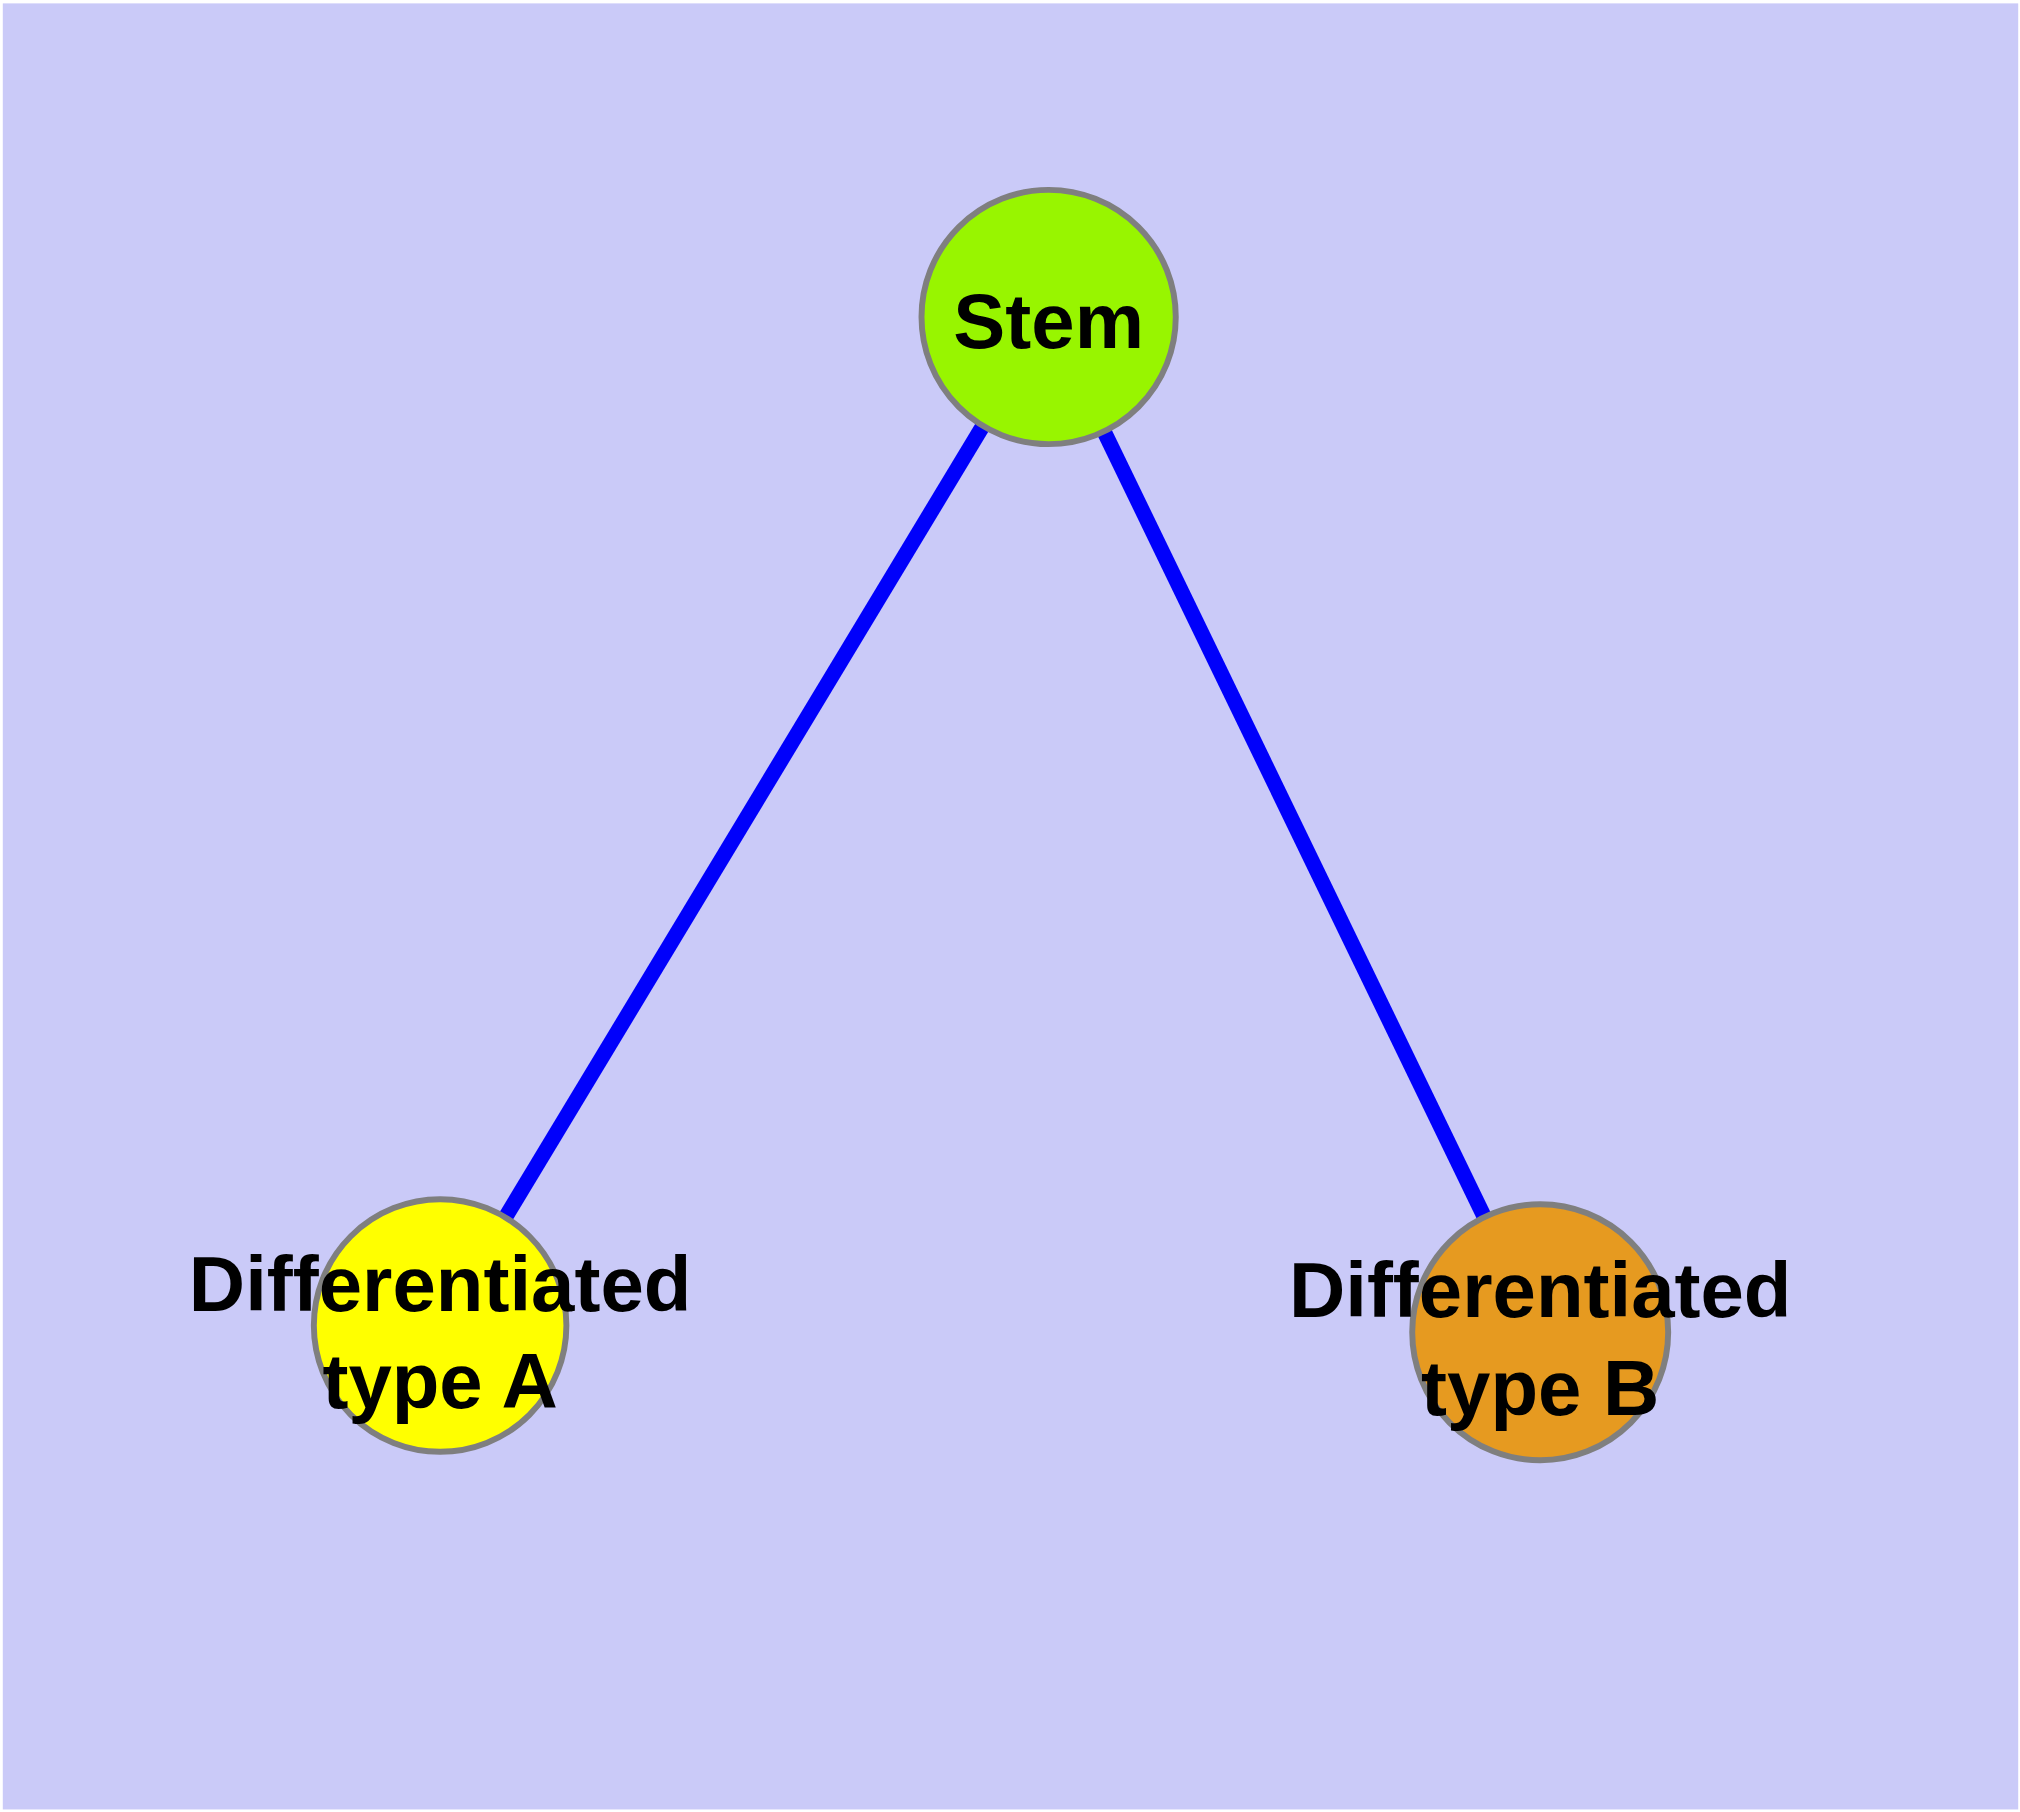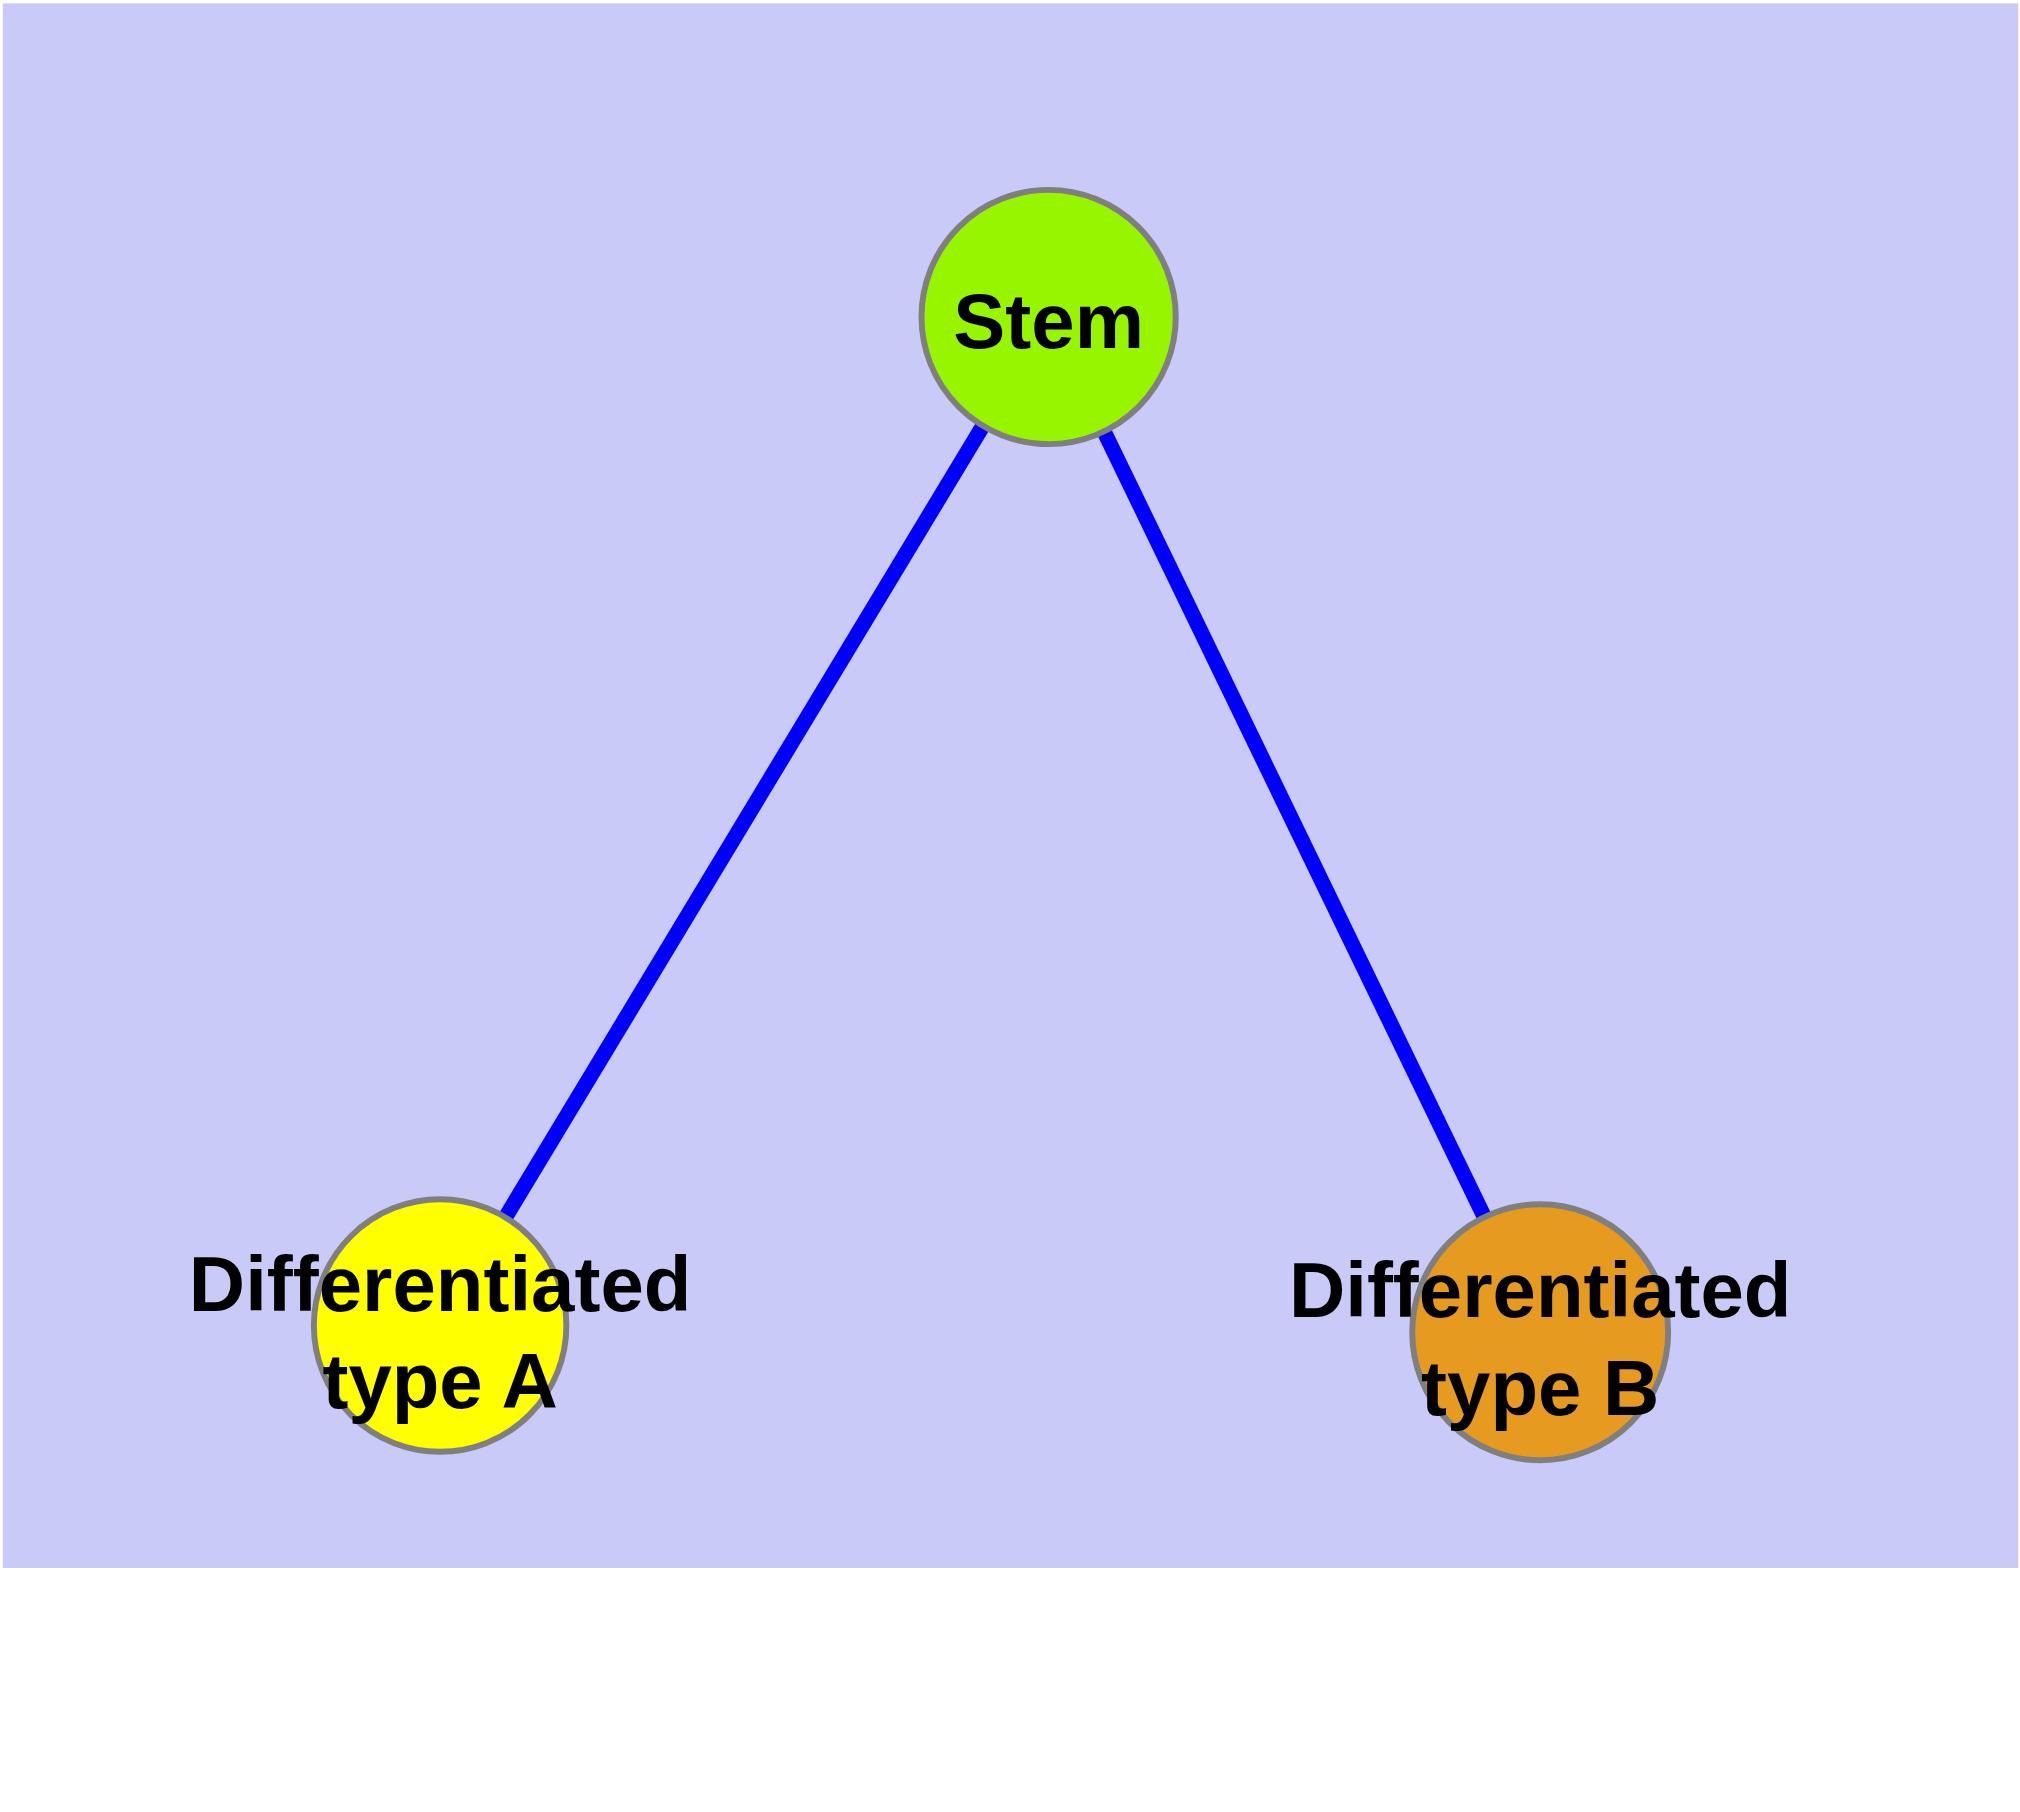--- a/index.html
+++ b/index.html
@@ -4,21 +4,21 @@
 <style>
   html, body {
     margin: 0;
     padding: 0;
     background: #ffffff;
     font-family: "Liberation Sans", sans-serif;
   }
   .stage {
     position: relative;
     width: 2021px;
-    height: 1568px;
+    height: 1812px;
     overflow: hidden;
   }
   svg {
     display: block;
   }
   .node-label {
     font-family: "Liberation Sans", sans-serif;
     font-weight: bold;
     fill: #000000;
   }

